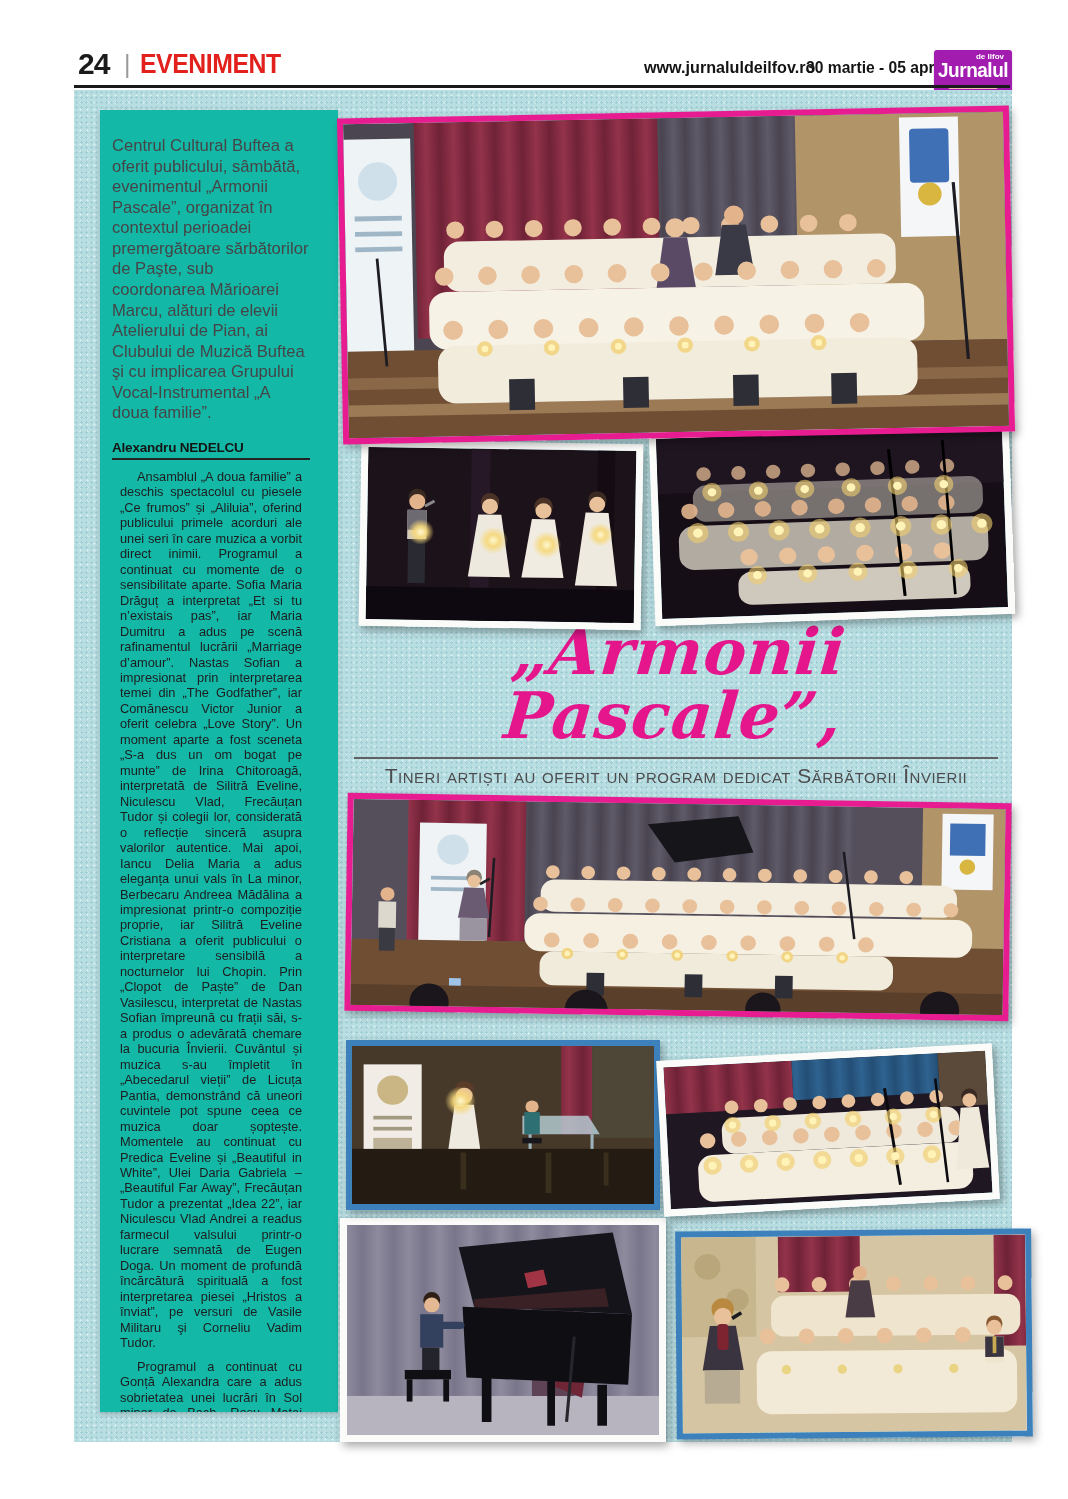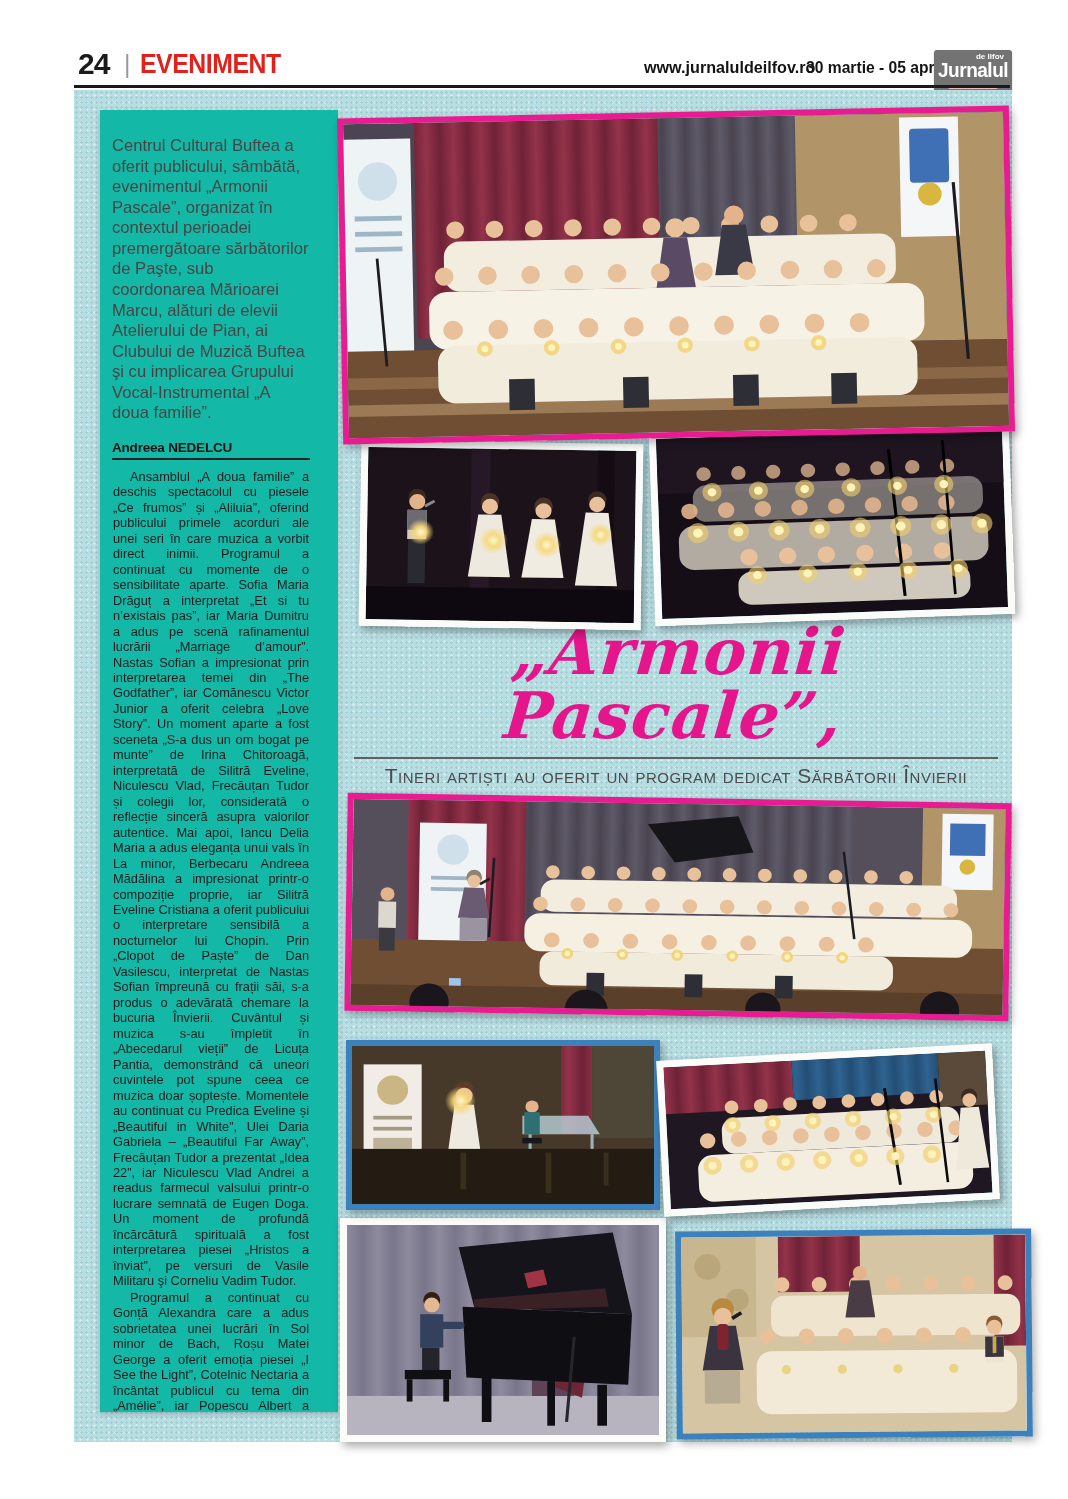--- a/index.html
+++ b/index.html
@@ -7,40 +7,40 @@
         font-family:"Liberation Sans",sans-serif;}
 
   
   .hdr-num{position:absolute;left:78px;top:47px;font-size:30px;font-weight:bold;color:#1b1b1b;letter-spacing:-1px;}
   .hdr-div{position:absolute;left:124px;top:50px;font-size:25px;color:#9a9a9a;font-weight:normal;}
   .hdr-section{position:absolute;left:140px;top:49px;font-size:27px;font-weight:bold;color:#e2201c;
                letter-spacing:-.5px;transform:scaleX(.92);transform-origin:left;}
   .hdr-rule{position:absolute;left:74px;top:85px;width:936px;height:3px;background:#1a1a1a;}
   .hdr-site{position:absolute;left:644px;top:58px;font-size:17px;font-weight:bold;color:#141414;transform:scaleX(.95);transform-origin:left;}
   .hdr-date{position:absolute;left:806px;top:58px;font-size:17px;font-weight:bold;color:#141414;transform:scaleX(.92);transform-origin:left;}
-  .logo{position:absolute;left:934px;top:50px;width:78px;height:42px;background:#737373;border-radius:3px;
+  .logo{position:absolute;left:934px;top:50px;width:78px;height:42px;background:#a21caf;border-radius:3px;
         box-shadow:0 1px 2px rgba(0,0,0,.25);}
   .logo-top{position:absolute;right:8px;top:2px;font-size:8px;font-weight:bold;color:#ffffff;}
   .logo-name{position:absolute;left:4px;top:9px;font-size:20px;font-weight:bold;color:#ffffff;letter-spacing:-.5px;
              transform:scaleX(.95);transform-origin:left;}
   .logo-strip{position:absolute;left:14px;bottom:3px;width:50px;height:4px;background:#f6b8b4;border-radius:2px;}
 
   
   .board{position:absolute;left:74px;top:90px;width:938px;height:1352px;background-color:#b9dee2;
          background-image:radial-gradient(#a2ced5 1px,transparent 1.2px),radial-gradient(#d3ecee 1px,transparent 1.2px);
          background-size:5px 5px,7px 7px;background-position:0 0,3px 2px;}
 
   
   .article-col{position:absolute;left:100px;top:110px;width:238px;height:1302px;background:#14b8a6;
                box-shadow:0 2px 6px rgba(0,0,0,.2);box-sizing:border-box;padding:26px 28px 10px 12px;overflow:hidden;z-index:2;}
   .lead{font-size:16.6px;line-height:1.24;color:#454547;}
   .byline{margin-top:16px;padding-bottom:3px;font-size:13.5px;font-weight:bold;color:#141414;
           border-bottom:2.5px solid #232323;transform-origin:left;letter-spacing:-.2px;}
   .bodytxt{margin-top:9px;font-size:12.8px;line-height:1.21;text-align:justify;color:#1d1d1f;}
-  .bodytxt p{margin:1px;text-indent:17px;}
+  .bodytxt p{margin:8px;text-indent:17px;}
 
   
   .photo{position:absolute;box-sizing:border-box;}
   .photo svg{display:block;width:100%;height:100%;}
   .pink-frame{border:6px solid #e71c90;box-shadow:3px 4px 8px rgba(0,0,0,.3);}
   .white-frame{border:7px solid #fbfbf9;box-shadow:3px 4px 9px rgba(0,0,0,.35);}
   .blue-frame{border:6px solid #3c81bb;box-shadow:3px 4px 8px rgba(0,0,0,.3);}
 
   .p1{left:340px;top:112px;width:672px;height:326px;transform:rotate(-1.1deg);z-index:3;}
   .p2{left:360px;top:442px;width:282px;height:186px;transform:rotate(.9deg);z-index:2;}
@@ -104,21 +104,21 @@
     <div class="logo-top">de Ilfov</div>
     <div class="logo-name">Jurnalul</div>
     <div class="logo-strip"></div>
   </div>
   <div class="hdr-rule"></div>
 
   <div class="board"></div>
 
   <div class="article-col">
     <div class="lead">Centrul Cultural Buftea a oferit publicului, sâmbătă, evenimentul „Armonii Pascale”, organizat în contextul perioadei premergătoare sărbătorilor de Paşte, sub coordonarea Mărioarei Marcu, alături de elevii Atelierului de Pian, ai Clubului de Muzică Buftea şi cu implicarea Grupului Vocal-Instrumental „A doua familie”.</div>
-    <div class="byline">Andreea NEDELCU</div>
+    <div class="byline">Alexandru NEDELCU</div>
     <div class="bodytxt">
       <p>Ansamblul „A doua familie” a deschis spectacolul cu piesele „Ce frumos” și „Aliluia”, oferind publicului primele acorduri ale unei seri în care muzica a vorbit direct inimii. Programul a continuat cu momente de o sensibilitate aparte. Sofia Maria Drăguț a interpretat „Et si tu n’existais pas”, iar Maria Dumitru a adus pe scenă rafinamentul lucrării „Marriage d’amour”. Nastas Sofian a impresionat prin interpretarea temei din „The Godfather”, iar Comănescu Victor Junior a oferit celebra „Love Story”. Un moment aparte a fost sceneta „S-a dus un om bogat pe munte” de Irina Chitoroagă, interpretată de Silitră Eveline, Niculescu Vlad, Frecăuțan Tudor și colegii lor, considerată o reflecție sinceră asupra valorilor autentice. Mai apoi, Iancu Delia Maria a adus eleganța unui vals în La minor, Berbecaru Andreea Mădălina a impresionat printr-o compoziție proprie, iar Silitră Eveline Cristiana a oferit publicului o interpretare sensibilă a nocturnelor lui Chopin. Prin „Clopot de Paște” de Dan Vasilescu, interpretat de Nastas Sofian împreună cu frații săi, s-a produs o adevărată chemare la bucuria Învierii. Cuvântul și muzica s-au împletit în „Abecedarul vieții” de Licuța Pantia, demonstrând că uneori cuvintele pot spune ceea ce muzica doar șoptește. Momentele au continuat cu Predica Eveline și „Beautiful in White”, Ulei Daria Gabriela – „Beautiful Far Away”, Frecăuțan Tudor a prezentat „Idea 22”, iar Niculescu Vlad Andrei a readus farmecul valsului printr-o lucrare semnată de Eugen Doga. Un moment de profundă încărcătură spirituală a fost interpretarea piesei „Hristos a înviat”, pe versuri de Vasile Militaru şi Corneliu Vadim Tudor.</p>
       <p>Programul a continuat cu Gonță Alexandra care a adus sobrietatea unei lucrări în Sol minor de Bach, Roșu Matei George a oferit emoția piesei „I See the Light”, Cotelnic Nectaria a încântat publicul cu tema din „Amélie”, iar Popescu Albert a încheiat seria momentelor individuale cu „Clair de lune”. Finalul a fost unul colectiv și plin de bucurie, prin interpretarea piesei „Paștele”, urmată de revenirea pe scenă a Ansamblului „A doua familie” cu „Hristos a înviat”.</p>
       <p>„Evenimente ca «Armonii Pascale» ne amintesc cât de important este să cultivăm valorile culturale și spirituale în comunitățile noastre”, a declarat prefectul județului Ilfov, Simona Neculae. La rândul său, viceprimarul Alexandru Vaida a precizat: „Mă bucur să văd atât de mulți tineri talentați implicați în evenimente care aduc bucurie și speranță în comunitate”.</p>
     </div>
   </div>
 
   <div class="headline">
     <div class="hl-script">„Armonii Pascale”,</div>
     <div class="hl-rule"></div>

